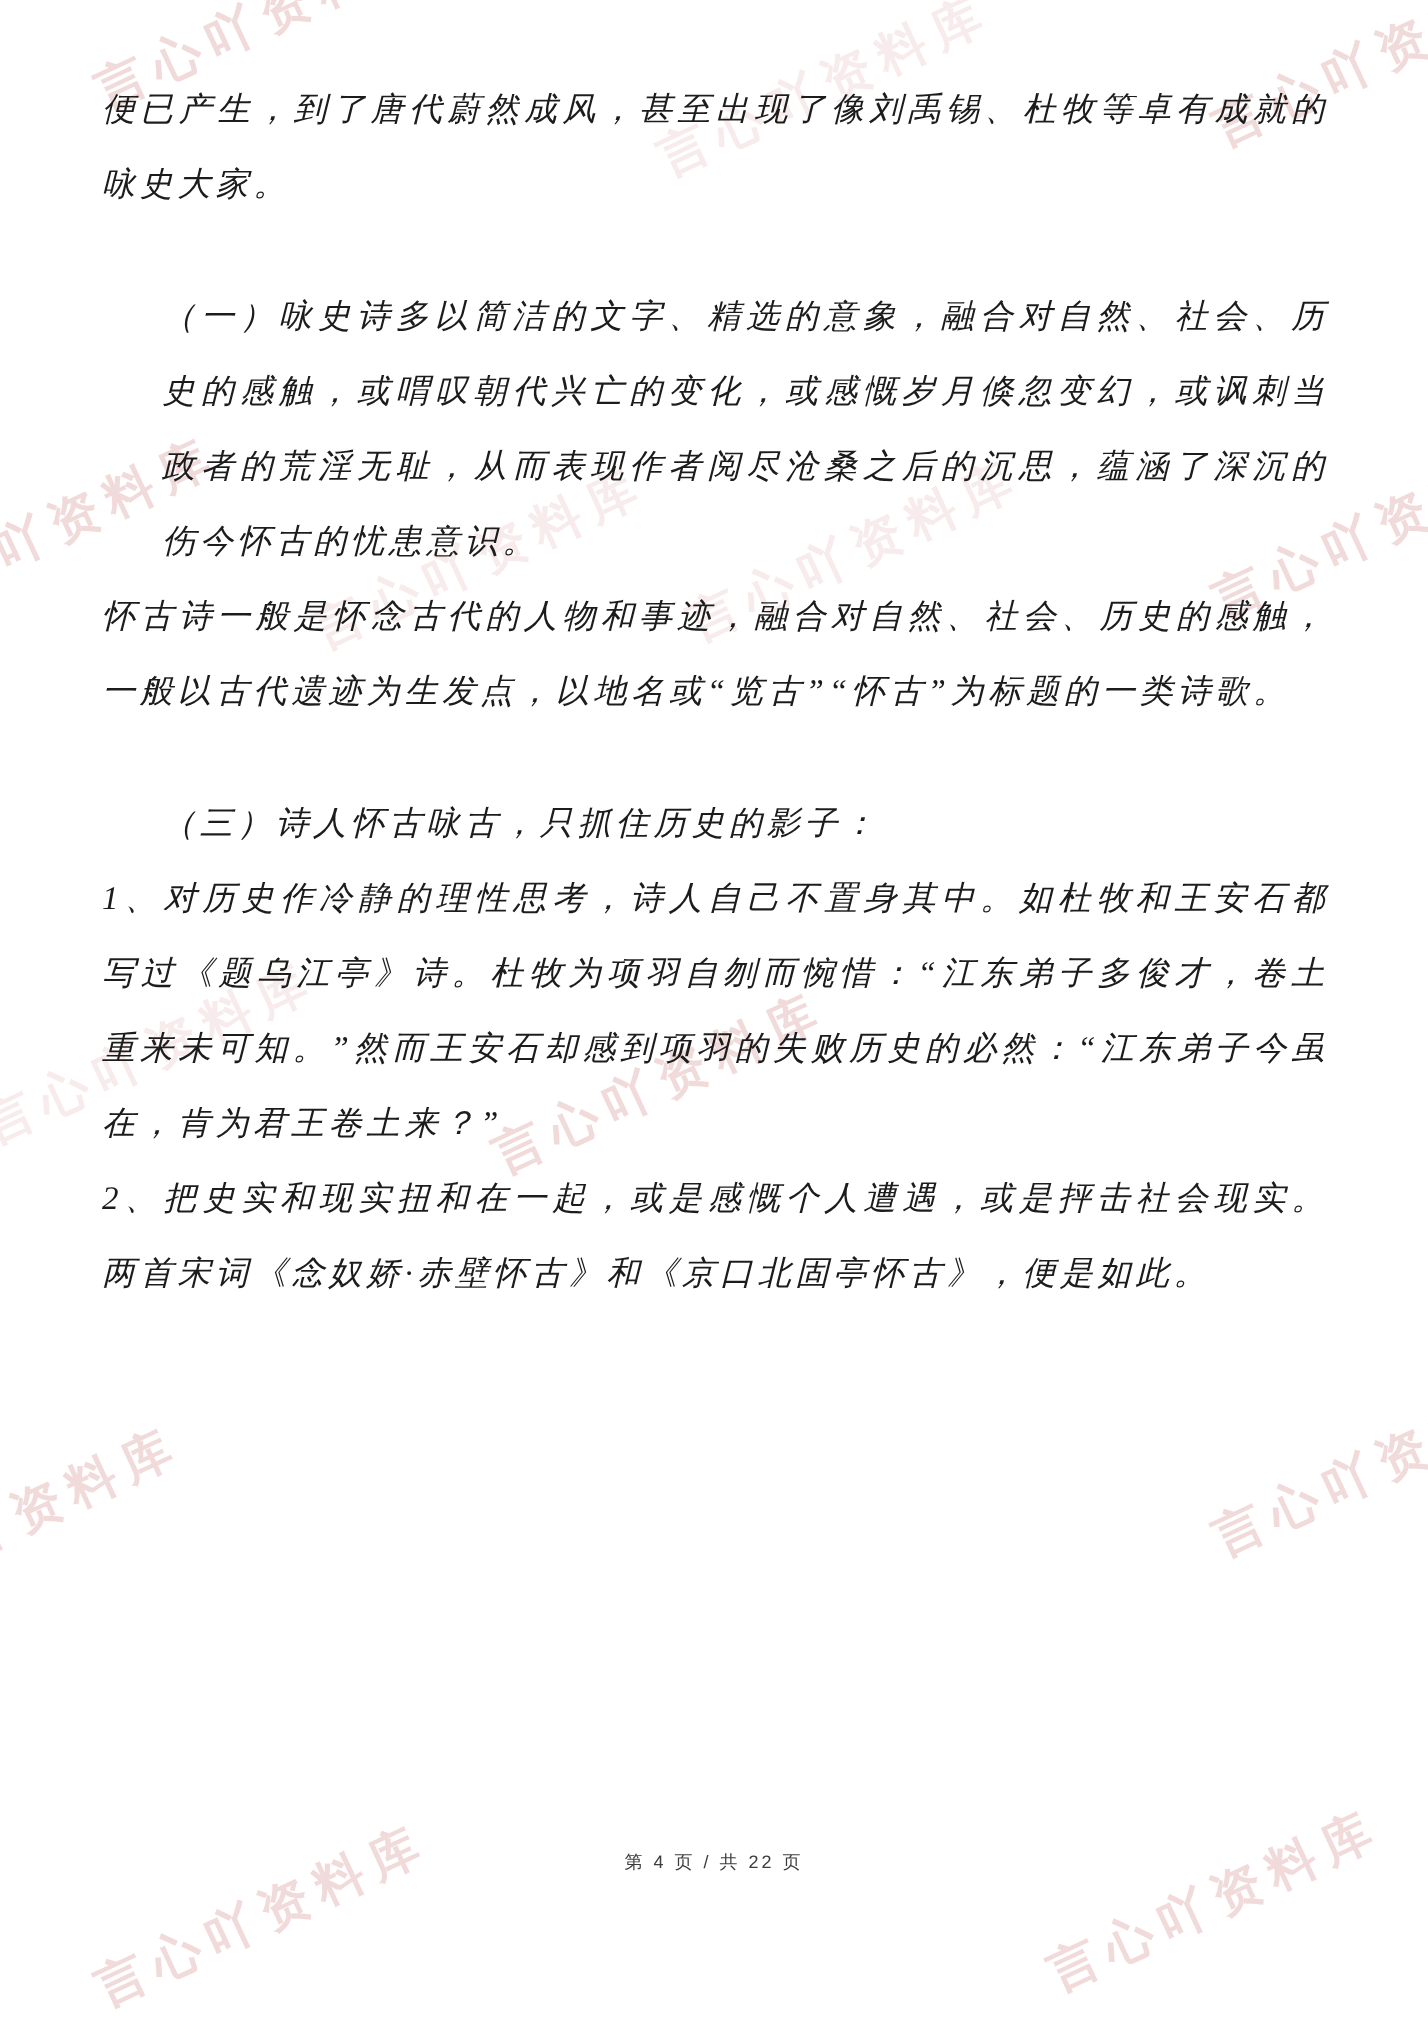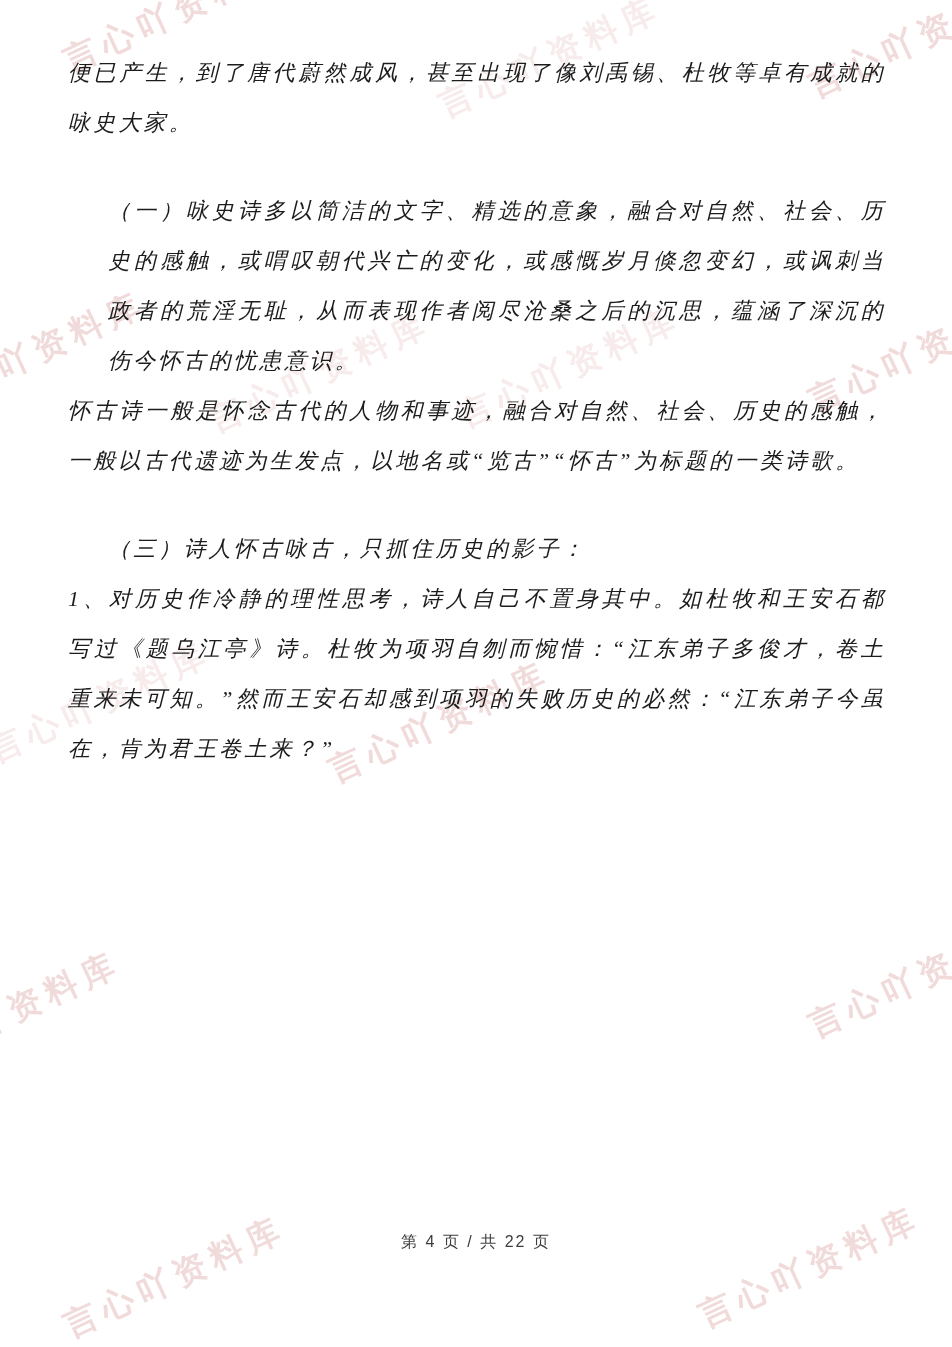--- a/index.html
+++ b/index.html
@@ -57,21 +57,21 @@
   .footer {
     position: absolute;
     left: 0;
     top: 1232px;
     width: 100%;
     text-align: center;
     z-index: 1;
   }
   .footer span {
     font-family: "Liberation Sans", "DejaVu Sans", sans-serif;
-    font-size: 16px;
+    font-size: 12px;
     letter-spacing: 2px;
     color: #3d3d3d;
   }
 </style>
 </head>
 <body>
 
 <div class="page">
 
   <div class="wm-layer">
@@ -93,19 +93,20 @@
     <div class="wm" style="left:55px;  top:1255px;">言心吖资料库</div>
     <div class="wm" style="left:690px; top:1245px;">言心吖资料库</div>
   </div>
 
   <div class="content">
     <p class="para">便已产生，到了唐代蔚然成风，甚至出现了像刘禹锡、杜牧等卓有成就的咏史大家。</p>
     <p class="para gap">（一）咏史诗多以简洁的文字、精选的意象，融合对自然、社会、历史的感触，或喟叹朝代兴亡的变化，或感慨岁月倏忽变幻，或讽刺当政者的荒淫无耻，从而表现作者阅尽沧桑之后的沉思，蕴涵了深沉的伤今怀古的忧患意识。</p>
     <p class="para">怀古诗一般是怀念古代的人物和事迹，融合对自然、社会、历史的感触，一般以古代遗迹为生发点，以地名或“览古”“怀古”为标题的一类诗歌。</p>
     <p class="para gap">（三）诗人怀古咏古，只抓住历史的影子：</p>
     <p class="para">1、对历史作冷静的理性思考，诗人自己不置身其中。如杜牧和王安石都写过《题乌江亭》诗。杜牧为项羽自刎而惋惜：“江东弟子多俊才，卷土重来未可知。”然而王安石却感到项羽的失败历史的必然：“江东弟子今虽在，肯为君王卷土来？”</p>
+    <p class="para">2、把史实和现实扭和在一起，或是感慨个人遭遇，或是抨击社会现实。两首宋词《念奴娇·赤壁怀古》和《京口北固亭怀古》，便是如此。</p>
   </div>
 
   <div class="footer">
     <span>第 4 页 / 共 22 页</span>
   </div>
 
 </div>
 
 </body></html>

